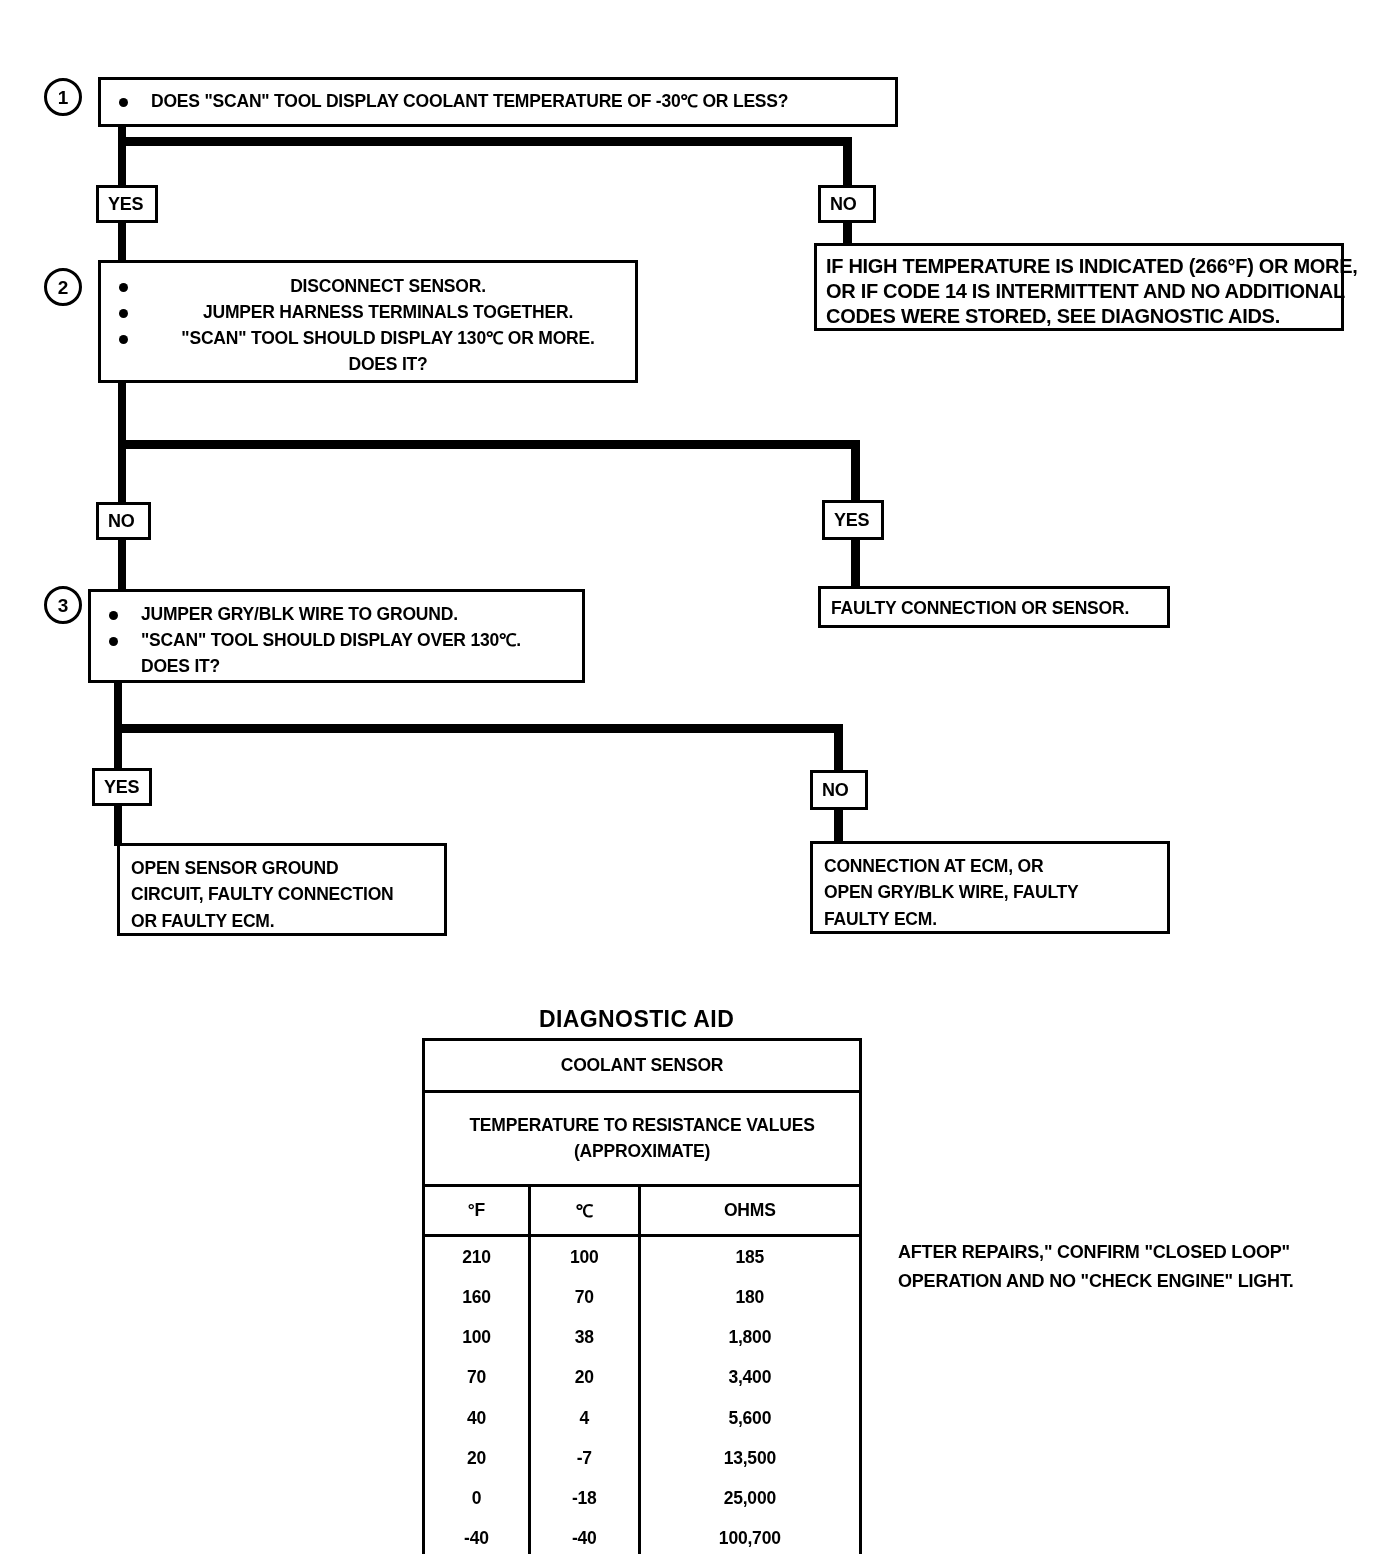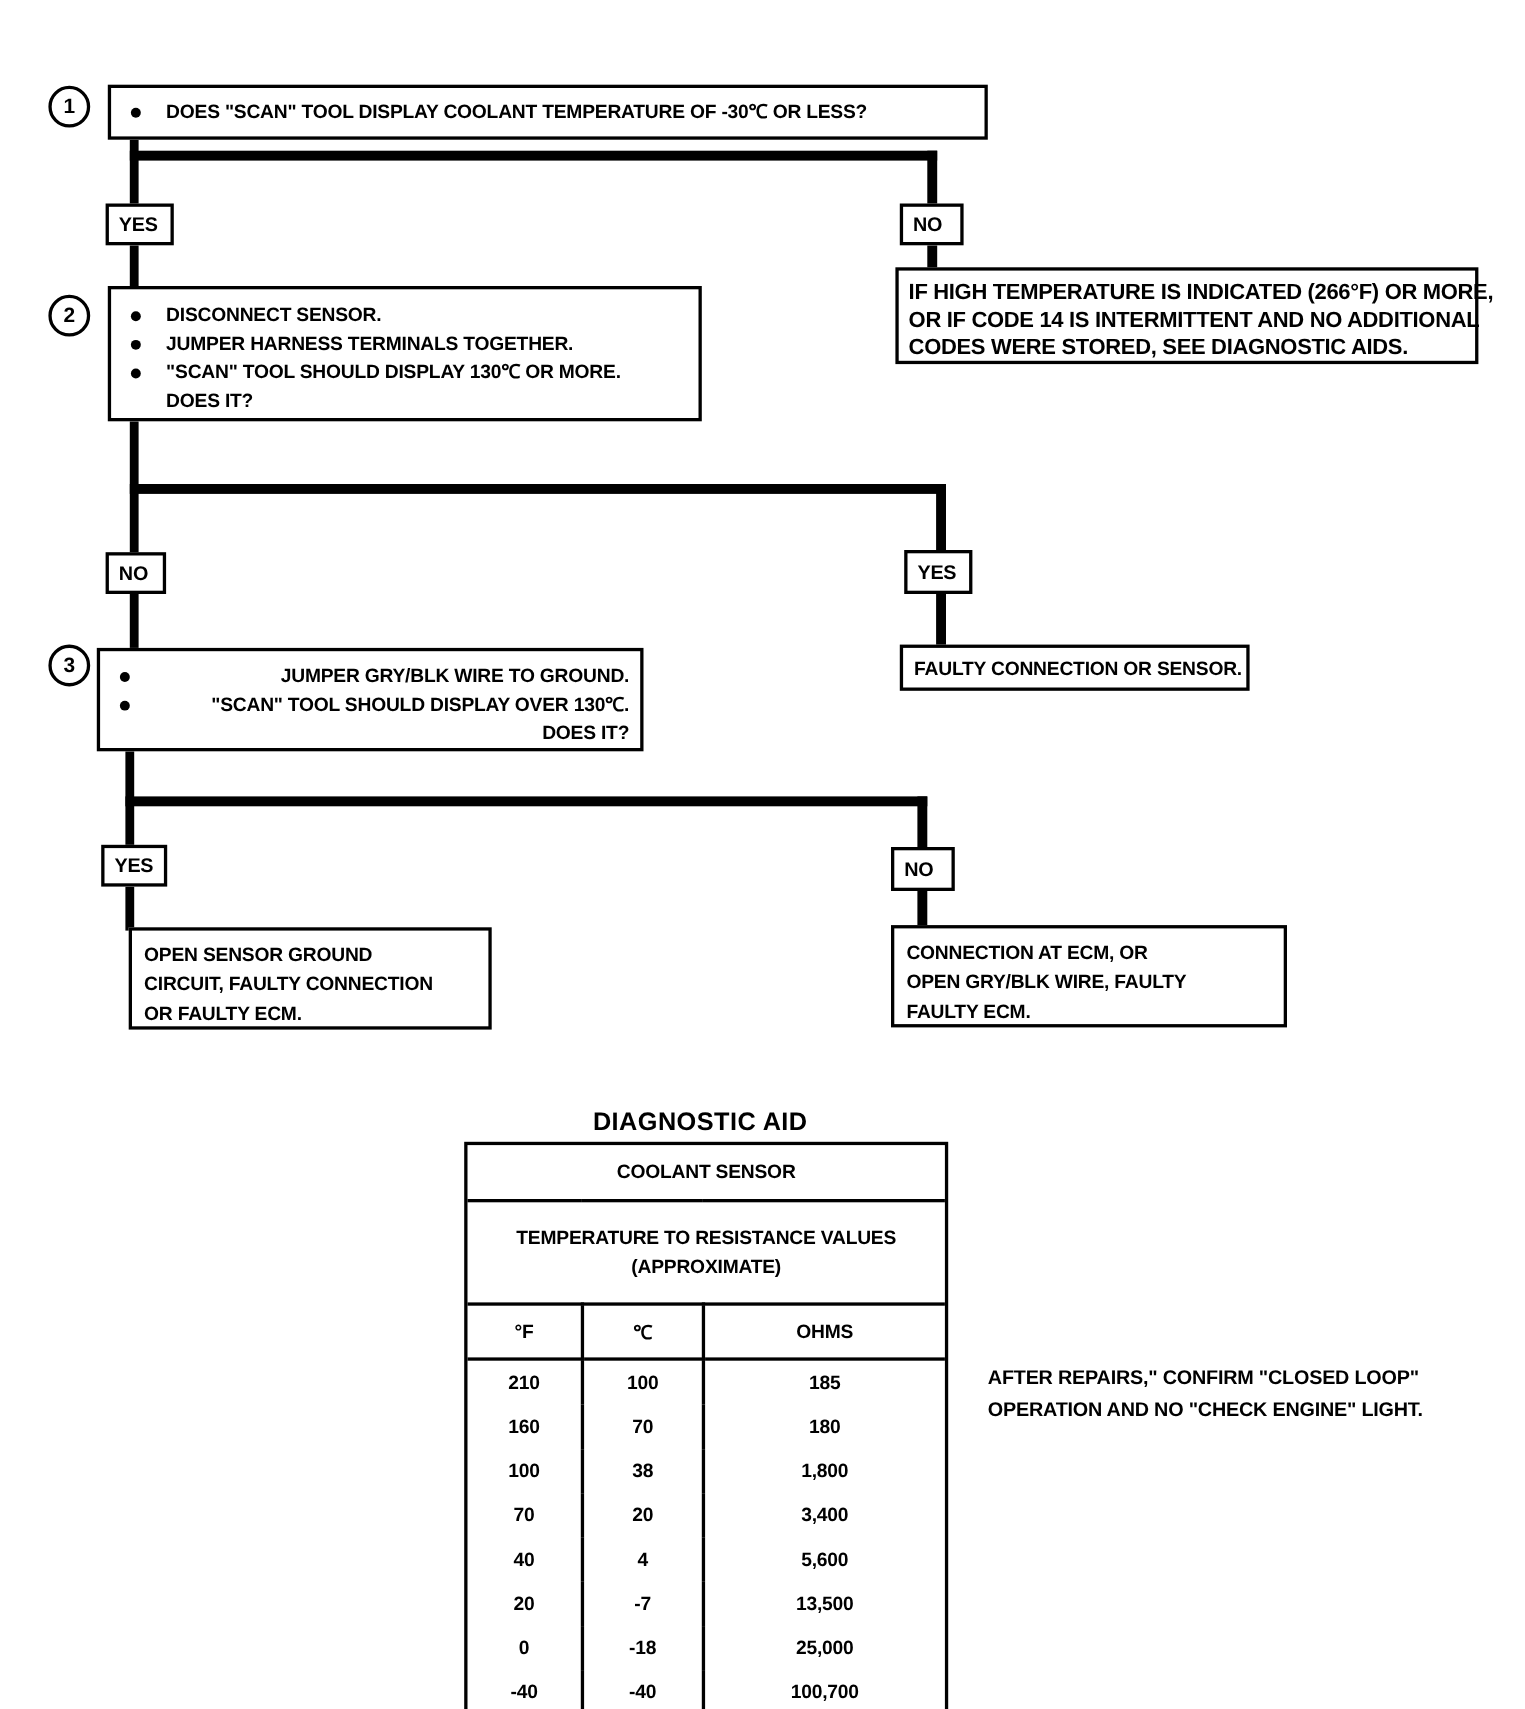--- a/index.html
+++ b/index.html
@@ -200,21 +200,21 @@
     <div class="box-inner dense-blk" style="padding:8px 9px;">
       <div>IF HIGH TEMPERATURE IS INDICATED (266°F) OR MORE,</div>
       <div>OR IF CODE 14 IS INTERMITTENT AND NO ADDITIONAL</div>
       <div>CODES WERE STORED, SEE DIAGNOSTIC AIDS.</div>
     </div>
   </div>
 
   <div class="step-circle" style="left:44px; top:268px;">2</div>
 
   <div class="box" style="left:98px; top:260px; width:540px; height:123px;">
-    <div class="box-inner" style="padding:11px 10px;">
+    <div class="box-inner" style="padding:11px 10px;text-align:center;">
       <ul class="bullets">
         <li>
           <span class="dot"></span>
           <span>DISCONNECT SENSOR.</span>
         </li>
         <li>
           <span class="dot"></span>
           <span>JUMPER HARNESS TERMINALS TOGETHER.</span>
         </li>
         <li>
@@ -229,30 +229,30 @@
   <div class="line-v" style="left:118px; top:383px; width:8px; height:128px;"></div>
   <div class="line-h" style="left:118px; top:440px; width:742px; height:9px;"></div>
   <div class="line-v" style="left:851px; top:440px; width:9px; height:62px;"></div>
 
   <div class="chip" style="left:96px; top:502px; width:55px; height:38px;">NO</div>
   <div class="chip" style="left:822px; top:500px; width:62px; height:40px;">YES</div>
 
   <div class="line-v" style="left:118px; top:540px; width:8px; height:50px;"></div>
   <div class="line-v" style="left:851px; top:540px; width:9px; height:48px;"></div>
 
-  <div class="box" style="left:818px; top:586px; width:318px; height:42px;">
+  <div class="box" style="left:818px; top:586px; width:352px; height:42px;">
     <div class="box-inner lines-blk" style="padding:6px 10px;">
       <div>FAULTY CONNECTION OR SENSOR.</div>
     </div>
   </div>
 
   <div class="step-circle" style="left:44px; top:586px;">3</div>
 
   <div class="box" style="left:88px; top:589px; width:497px; height:94px;">
-    <div class="box-inner" style="padding:10px 10px;text-align:right;">
+    <div class="box-inner" style="padding:10px 10px;">
       <ul class="bullets">
         <li>
           <span class="dot"></span>
           <span>JUMPER GRY/BLK WIRE TO GROUND.</span>
         </li>
         <li>
           <span class="dot"></span>
           <span>"SCAN" TOOL SHOULD DISPLAY OVER 130℃.</span>
           <span class="cont">DOES IT?</span>
         </li>

